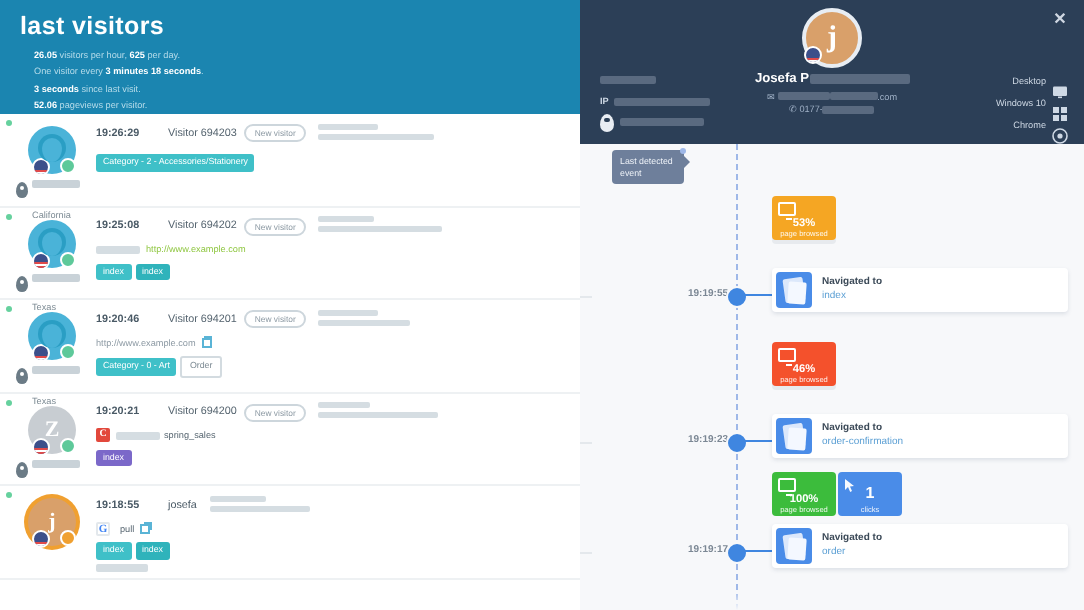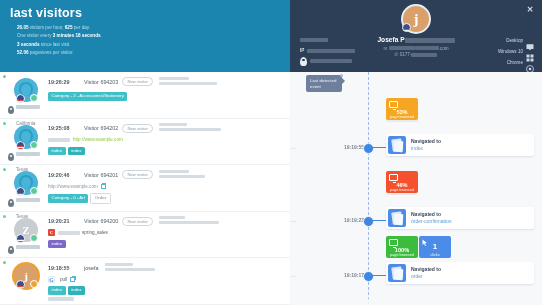--- a/index.html
+++ b/index.html
@@ -7,21 +7,21 @@
   body {
     font-family: "Liberation Sans", sans-serif;
     background:#ffffff; overflow:hidden;
     -webkit-font-smoothing: antialiased;
   }
   .app { position:relative; width:542px; height:305px; display:flex; }
 
   
   .left { width:290px; height:305px; position:relative; background:#fff; }
   .left-header {
-    height:72px; background:#1b85b0; position:relative;
+    height:57px; background:#1b85b0; position:relative;
     padding:6px 0 0 10px;
   }
   .lh-title {
     font-size:12.5px; font-weight:bold; color:#ffffff; letter-spacing:.2px;
     line-height:14px; margin-bottom:4px;
   }
   .lh-stats { padding-left:7px; }
   .lh-line { font-size:4.6px; line-height:8.4px; color:#b6dcea; white-space:nowrap; }
   .lh-line b { color:#ffffff; font-weight:bold; }
 

